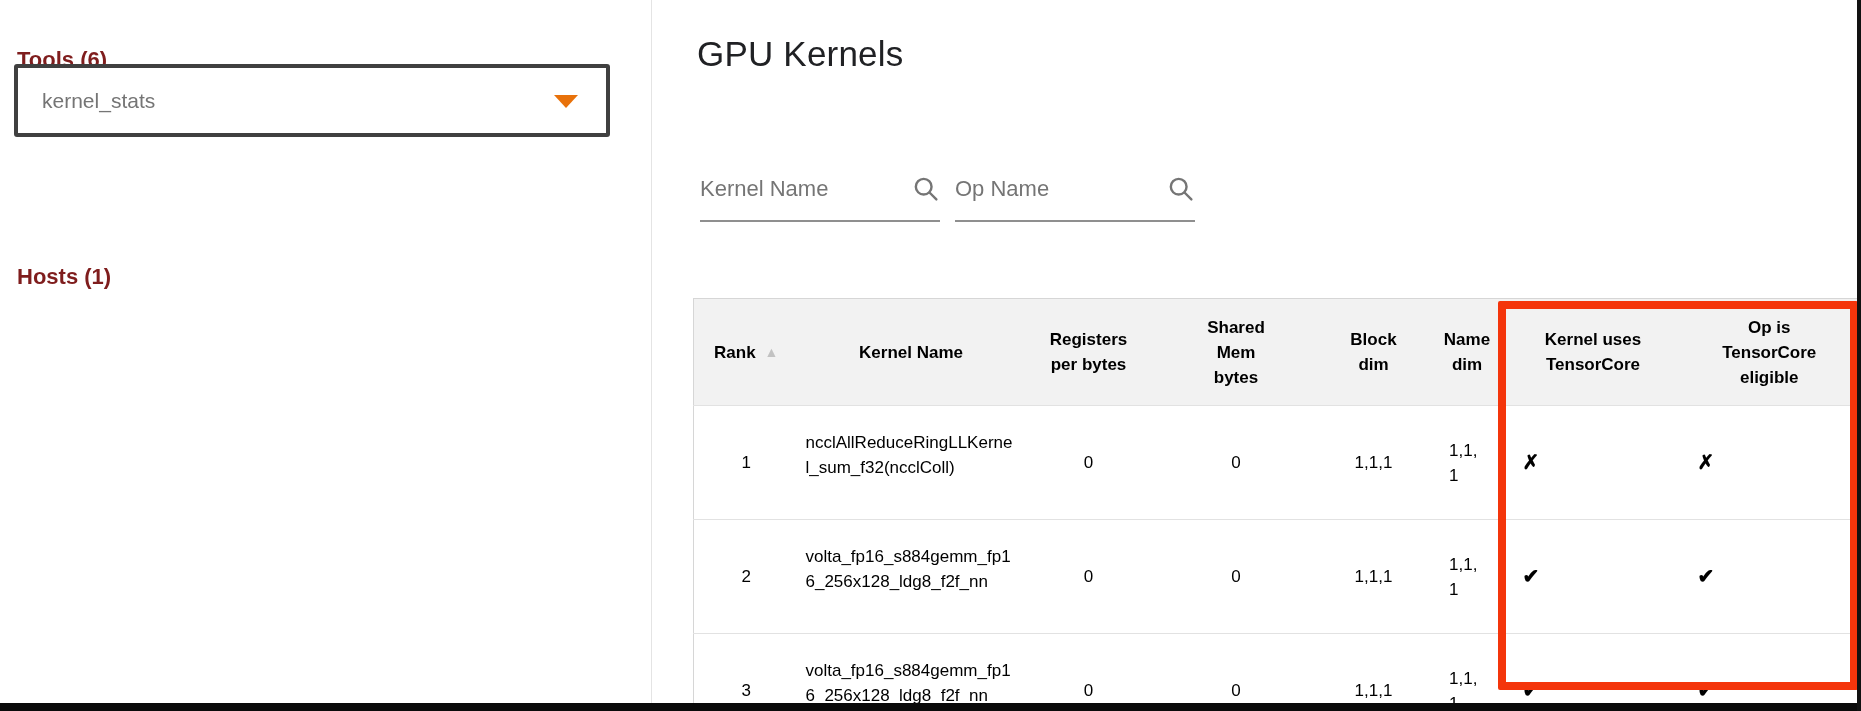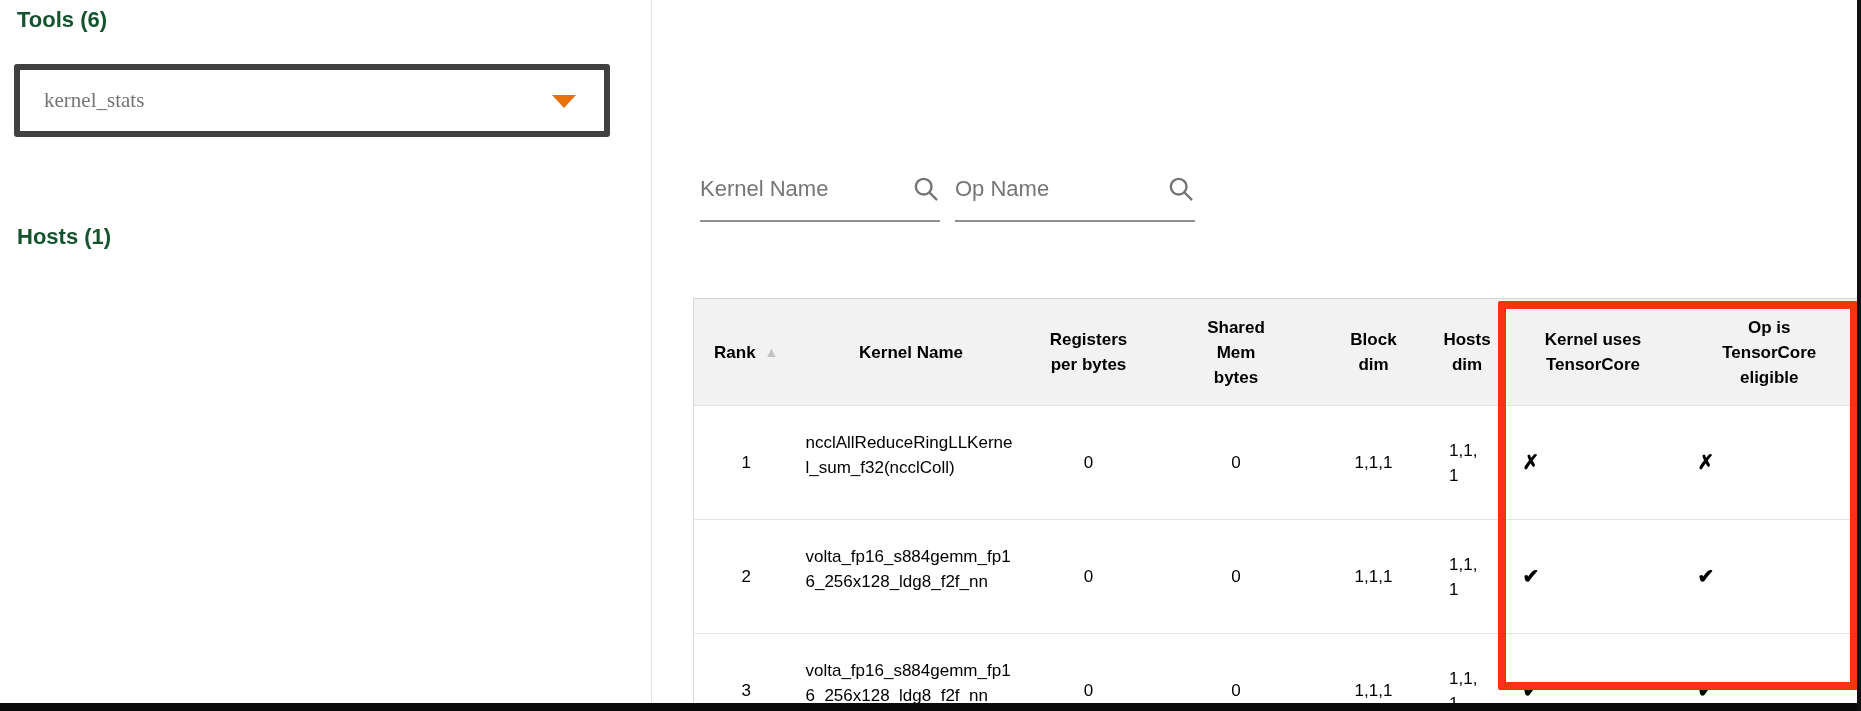--- a/index.html
+++ b/index.html
@@ -1,25 +1,25 @@
 <!DOCTYPE html>
 <html><head>
 <meta charset="utf-8">
 <style>
   html,body{margin:0;padding:0;background:#ffffff;}
   body{width:1861px;height:711px;font-family:"Liberation Sans",sans-serif;position:relative;overflow:hidden;}
   .frame{position:absolute;inset:0;background:#fff;border-right:4px solid #111;box-sizing:border-box;overflow:hidden;}
 
   
   .sidebar{position:absolute;left:0;top:0;width:652px;height:703px;border-right:1px solid #e4e4e4;box-sizing:border-box;background:#fff;}
-  .side-label{position:absolute;left:17px;font-size:22px;font-weight:bold;color:#14532d;}
+  .side-label{position:absolute;left:17px;font-size:22px;font-weight:bold;color:#7f1d1d;margin-top:40px;}
   .tools-label{top:7px;}
   .hosts-label{top:224px;}
   .select{position:absolute;left:14px;width:596px;box-sizing:border-box;display:flex;align-items:center;background:#fff;cursor:pointer;}
-  .tools-select{top:64px;height:73px;border:6px solid #404040;border-radius:3px;font-family:Liberation Serif, serif;}
+  .tools-select{top:64px;height:73px;border:4px solid #404040;border-radius:3px;}
   .hosts-select{top:277px;height:68px;border:2px solid #1e1e1e;border-radius:2px;}
   .select-value{margin-left:24px;font-size:21px;color:#757575;}
   .caret{position:absolute;right:28px;top:50%;margin-top:-6px;width:0;height:0;
          border-left:12px solid transparent;border-right:12px solid transparent;border-top:13px solid #757575;}
   .caret-orange{border-top-color:#e8710a;}
 
   
   .main{position:absolute;left:653px;top:0;width:1208px;height:703px;}
   .title{position:absolute;left:44px;top:34px;margin:0;font-size:35px;font-weight:400;color:#202124;letter-spacing:.2px;}
   .filter-field{position:absolute;top:158px;height:64px;border-bottom:2px solid #8f8f8f;box-sizing:border-box;}
@@ -60,20 +60,21 @@
   <aside class="sidebar">
     <div class="side-label tools-label">Tools (6)</div>
     <div class="select tools-select">
       <span class="select-value">kernel_stats</span>
       <span class="caret caret-orange"></span>
     </div>
     <div class="side-label hosts-label">Hosts (1)</div>
   </aside>
 
   <main class="main">
+    <h1 class="title">GPU Kernels</h1>
 
     <div class="filter-field filter-kernel">
       <input type="text" placeholder="Kernel Name" style="">
       <svg class="search-svg" viewBox="0 0 24 24">
         <circle cx="10.5" cy="10.5" r="6.5" fill="none" stroke="#757575" stroke-width="2"></circle>
         <line x1="15.3" y1="15.3" x2="21" y2="21" stroke="#757575" stroke-width="2" stroke-linecap="round"></line>
       </svg>
     </div>
 
     <div class="filter-field filter-op">
@@ -98,21 +99,21 @@
         </colgroup>
         <thead>
           <tr>
             <th class="c-rank">
               <span class="hw">Rank</span><span class="sort">▲</span>
             </th>
             <th class="c-name"><span class="hw">Kernel Name</span></th>
             <th class="c-reg"><span class="hw">Registers per bytes</span></th>
             <th class="c-shm"><span class="hw">Shared Mem bytes</span></th>
             <th class="c-blk"><span class="hw">Block dim</span></th>
-            <th class="c-grd"><span class="hw">Hosts dim</span></th>
+            <th class="c-grd"><span class="hw">Name dim</span></th>
             <th class="c-ktc"><span class="hw">Kernel uses TensorCore</span></th>
             <th class="c-otc"><span class="hw">Op is TensorCore eligible</span></th>
           </tr>
         </thead>
         <tbody>
           <tr>
             <td class="c-rank">1</td>
             <td class="c-name">ncclAllReduceRingLLKernel_sum_f32(ncclColl)</td>
             <td>0</td>
             <td>0</td>

